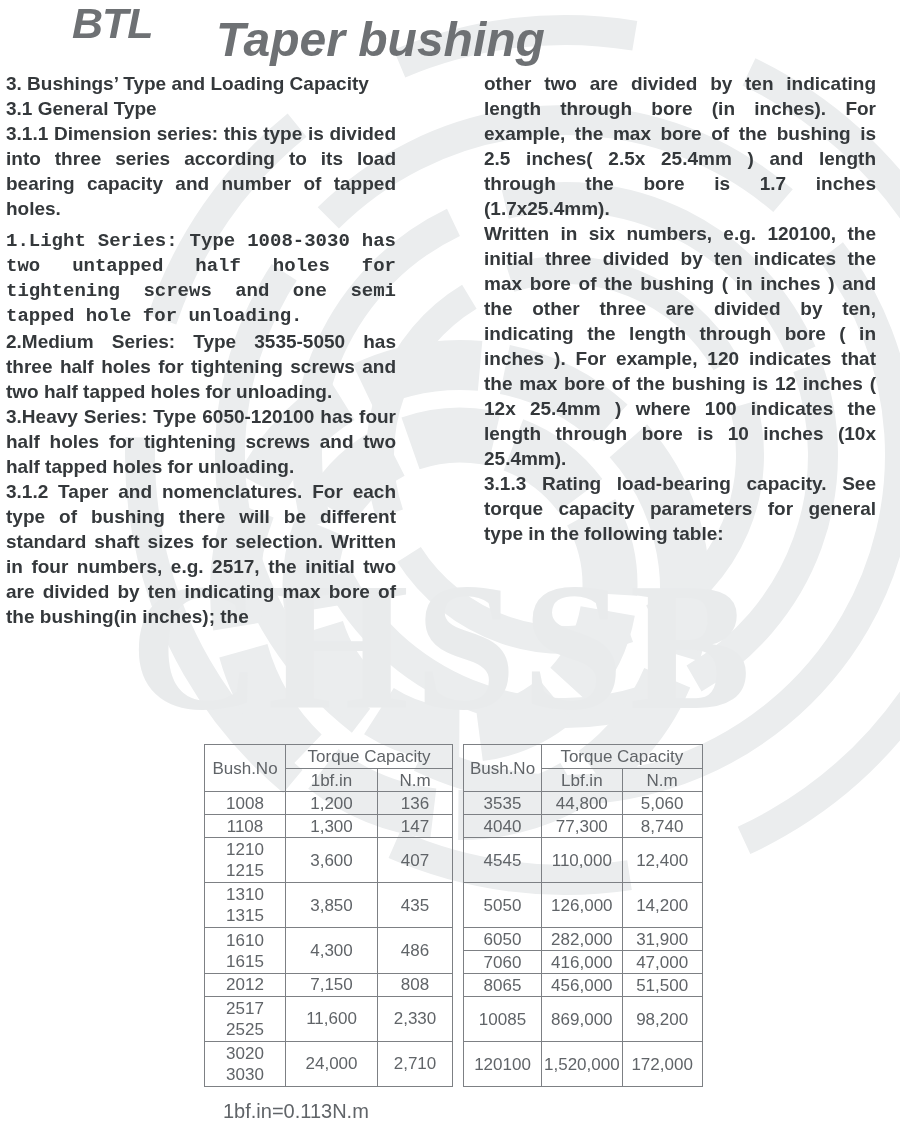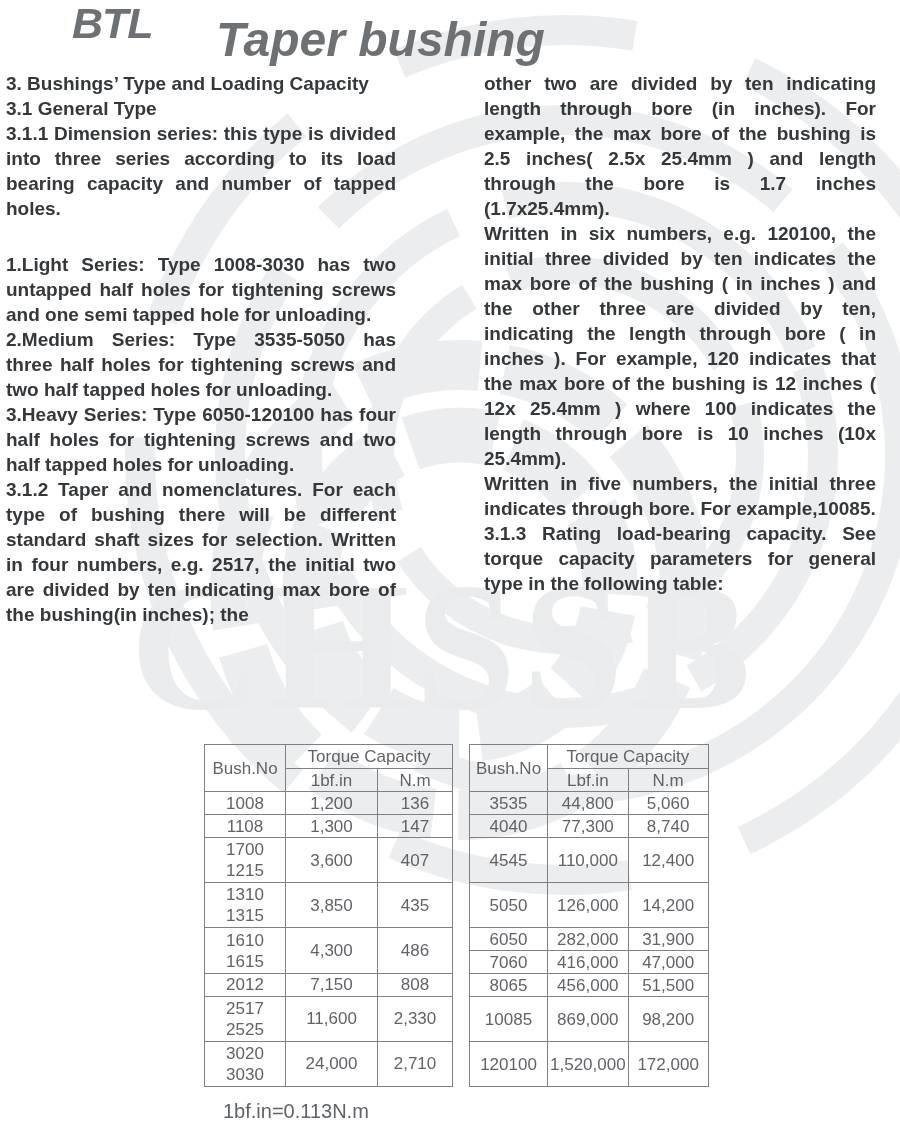--- a/index.html
+++ b/index.html
@@ -20,24 +20,24 @@
   .doc-title{position:absolute;left:216px;top:16px;z-index:1;
          font-size:48px;font-weight:bold;font-style:italic;
          color:var(--brand,#6e7174);line-height:1;}
 
   
   .col{position:absolute;top:71px;z-index:1;text-align:justify;
        font-size:19px;font-weight:bold;line-height:25px;color:var(--text,#34383b);}
   .col-left{left:6px;width:390px;}
   .col-right{left:484px;width:392px;}
   .col p{margin:0;}
-  .col p.after-gap{margin-top:31px;}
+  .col p.after-gap{margin-top:8px;font-family:Liberation Mono, monospace;}
 
   
-  .tables{position:absolute;left:204px;top:744px;z-index:1;display:flex;gap:16px;}
+  .tables{position:absolute;left:204px;top:744px;z-index:1;display:flex;gap:10px;}
   table{border-collapse:collapse;table-layout:fixed;background:transparent;
         color:var(--muted,#606468);font-size:17px;font-weight:normal;}
   th,td{border:1px solid #7d8084;padding:0 2px;text-align:center;
         vertical-align:middle;font-weight:normal;line-height:21px;}
   thead tr.h1 th{height:23px;}
   thead tr.h2 th{height:22px;}
   tbody tr{height:23px;}
   tbody tr.tall{height:45px;}
 
   .footnote{position:absolute;left:223px;top:1100px;z-index:1;
@@ -69,21 +69,20 @@
     <p>3.1.1 Dimension series: this type is divided into three series according to its load bearing capacity and number of tapped holes.</p>
     <p class="after-gap">1.Light Series: Type 1008-3030 has two untapped half holes for tightening screws and one semi tapped hole for unloading.</p>
     <p>2.Medium Series: Type 3535-5050 has three half holes for tightening screws and two half tapped holes for unloading.</p>
     <p>3.Heavy Series: Type 6050-120100 has four half holes for tightening screws and two half tapped holes for unloading.</p>
     <p>3.1.2 Taper and nomenclatures. For each type of bushing there will be different standard shaft sizes for selection. Written in four numbers, e.g. 2517, the initial two are divided by ten indicating max bore of the bushing(in inches); the</p>
   </div>
 
   <div class="col col-right">
     <p>other two are divided by ten indicating length through bore (in inches). For example, the max bore of the bushing is 2.5 inches( 2.5x 25.4mm ) and length through the bore is 1.7 inches (1.7x25.4mm).</p>
     <p>Written in six numbers, e.g. 120100, the initial three divided by ten indicates the max bore of the bushing ( in inches ) and the other three are divided by ten, indicating the length through bore ( in inches ). For example, 120 indicates that the max bore of the bushing is 12 inches ( 12x 25.4mm ) where 100 indicates the length through bore is 10 inches (10x 25.4mm).</p>
-    <p>Written in five numbers, the initial three indicates through bore. For example,10085.</p>
     <p>3.1.3 Rating load-bearing capacity. See torque capacity parameters for general type in the following table:</p>
   </div>
 
   <div class="tables">
 
     <table>
       <colgroup>
           <col style="width:81px">
           <col style="width:92px">
           <col style="width:75px">
@@ -116,21 +115,21 @@
             </td>
             <td>
               <div>1,300</div>
             </td>
             <td>
               <div>147</div>
             </td>
           </tr>
           <tr class="tall">
             <td>
-              <div>1700</div>
+              <div>1210</div>
               <div>1215</div>
             </td>
             <td>
               <div>3,600</div>
             </td>
             <td>
               <div>407</div>
             </td>
           </tr>
           <tr class="tall">

